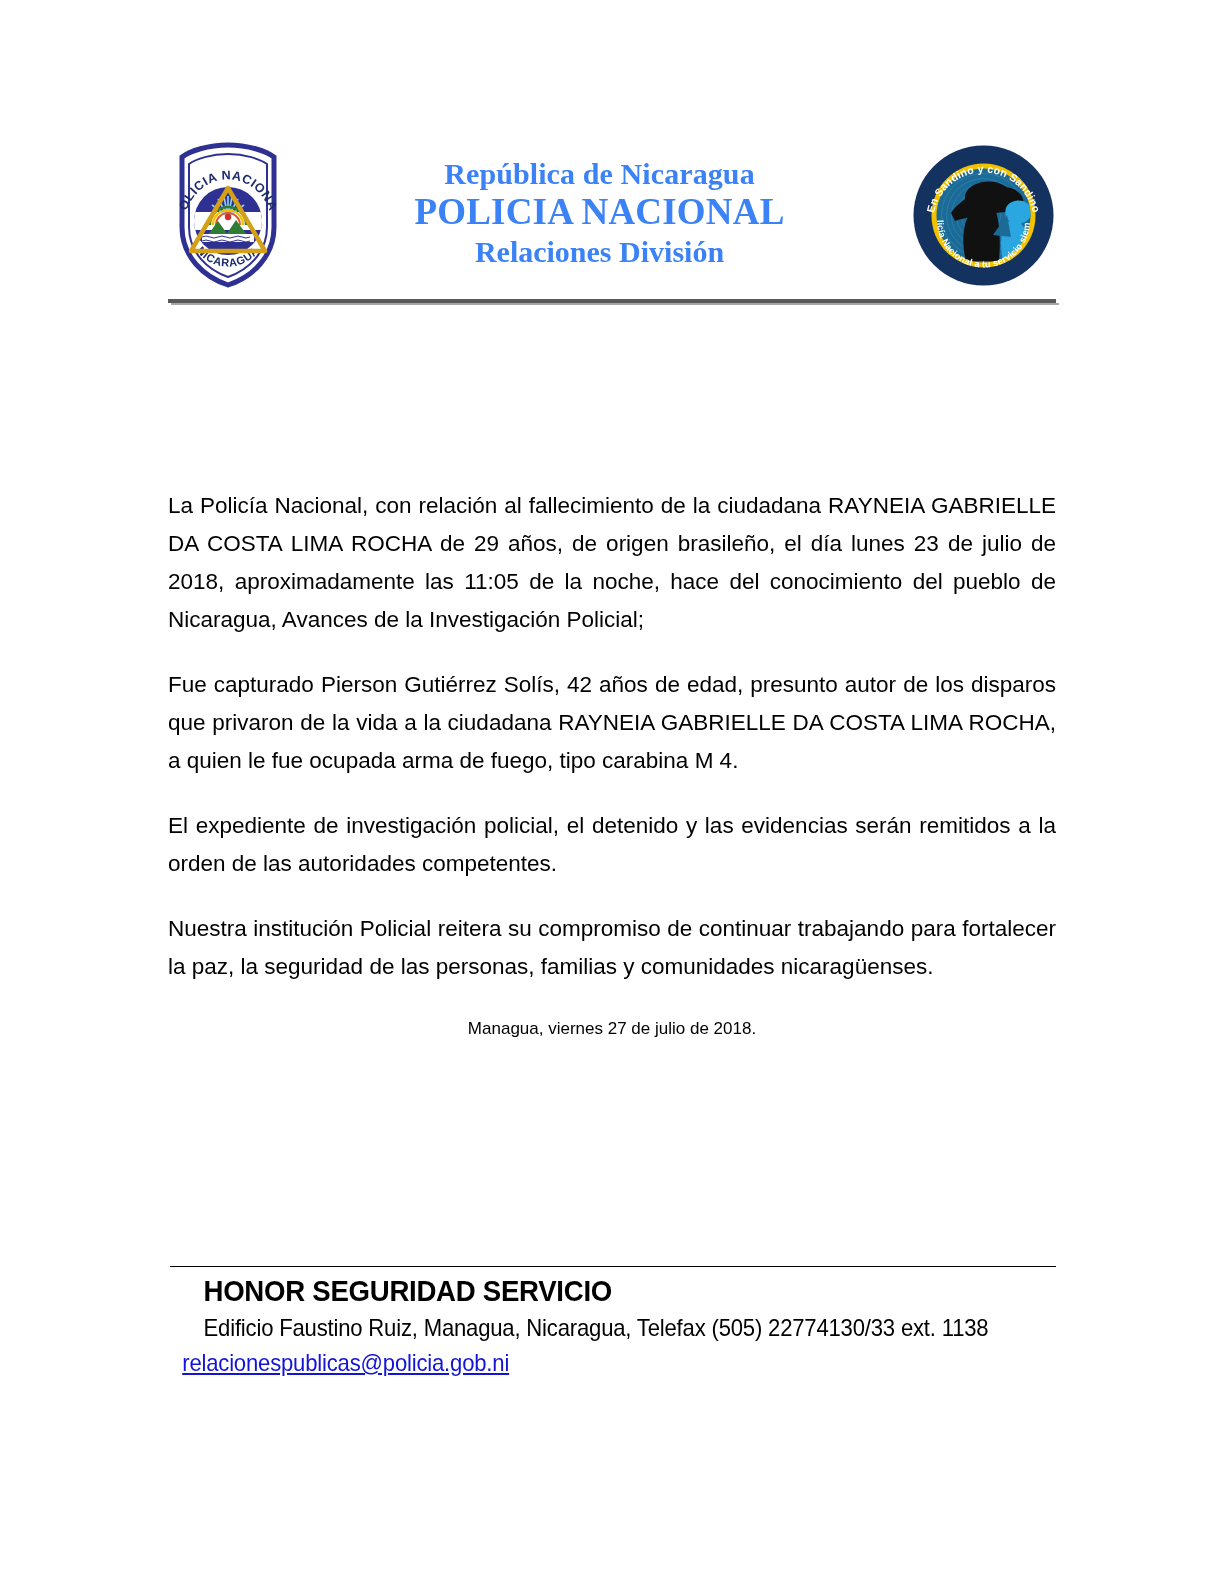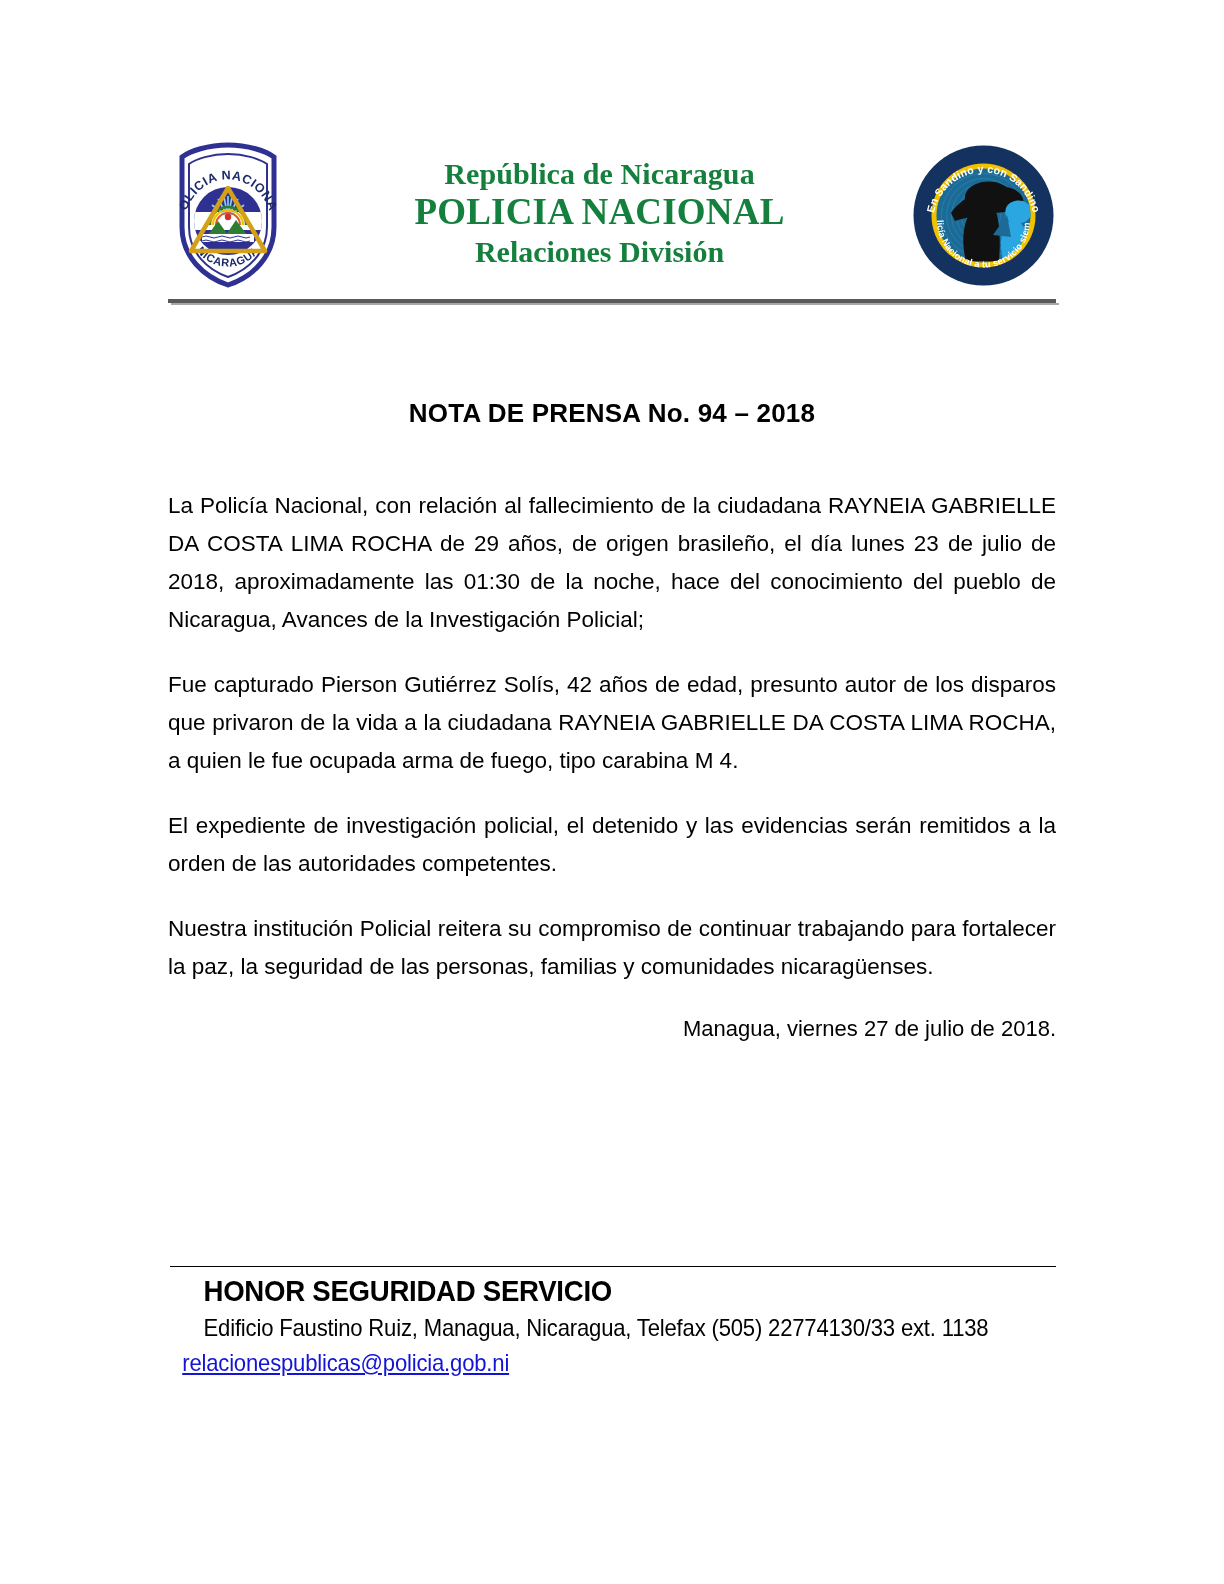--- a/index.html
+++ b/index.html
@@ -42,21 +42,21 @@
   }
   .logo-right {
     width: 145px;
     height: 145px;
     flex: 0 0 145px;
   }
   .header-titles {
     flex: 1 1 auto;
     text-align: center;
     font-family: "Liberation Serif", serif;
-    color: #15803d;
+    color: #3b82f6;
     padding-bottom: 4px;
   }
   .ht-line1 {
     font-size: 30px;
     font-weight: bold;
     line-height: 1.18;
     letter-spacing: 0.1px;
   }
   .ht-line2 {
     font-size: 37px;
@@ -113,23 +113,23 @@
     margin: 0 0 27px 0;
     hyphens: none;
   }
   .para:last-child { margin-bottom: 7px; }
 
   .date-line {
     position: absolute;
     left: 168px;
     top: 1012px;
     width: 888px;
-    font-size: 22px;
+    font-size: 17px;
     line-height: 34px;
-    text-align: right;
+    text-align: center;
   }
 
   .signature {
     position: absolute;
     left: 168px;
     top: 1122px;
     width: 888px;
     text-align: center;
     font-size: 21px;
     font-weight: bold;
@@ -282,24 +282,23 @@
         <text font-family="Liberation Sans, sans-serif" font-size="9.2" font-weight="bold" fill="#ffffff" letter-spacing="0.2">
           <textPath href="#ringBot" startOffset="50%" text-anchor="middle">"Policía Nacional a tu servicio siempre"</textPath>
         </text>
       </svg>
     </div>
   </div>
 
   <div class="header-rule-shadow"></div>
   <div class="header-rule"></div>
 
-  <div class="doc-title">NOTA DE PRENSA No. 94 – 2018</div>
 
   <div class="body-block">
-    <p class="para">La Policía Nacional, con relación al fallecimiento de la ciudadana RAYNEIA GABRIELLE DA COSTA LIMA ROCHA de 29 años, de origen brasileño, el día lunes 23 de julio de 2018, aproximadamente las 01:30 de la noche, hace del conocimiento del pueblo de Nicaragua, Avances de la Investigación Policial;</p>
+    <p class="para">La Policía Nacional, con relación al fallecimiento de la ciudadana RAYNEIA GABRIELLE DA COSTA LIMA ROCHA de 29 años, de origen brasileño, el día lunes 23 de julio de 2018, aproximadamente las 11:05 de la noche, hace del conocimiento del pueblo de Nicaragua, Avances de la Investigación Policial;</p>
     <p class="para">Fue capturado Pierson Gutiérrez Solís, 42 años de edad, presunto autor de los disparos que privaron de la vida a la ciudadana RAYNEIA GABRIELLE DA COSTA LIMA ROCHA, a quien le fue ocupada arma de fuego, tipo carabina M 4.</p>
     <p class="para">El expediente de investigación policial, el detenido y las evidencias serán remitidos a la orden de las autoridades competentes.</p>
     <p class="para">Nuestra institución Policial reitera su compromiso de continuar trabajando para fortalecer la paz, la seguridad de las personas, familias y comunidades nicaragüenses.</p>
   </div>
 
   <div class="date-line">Managua, viernes 27 de julio de 2018.</div>
 
   <div class="signature">
   </div>
 

